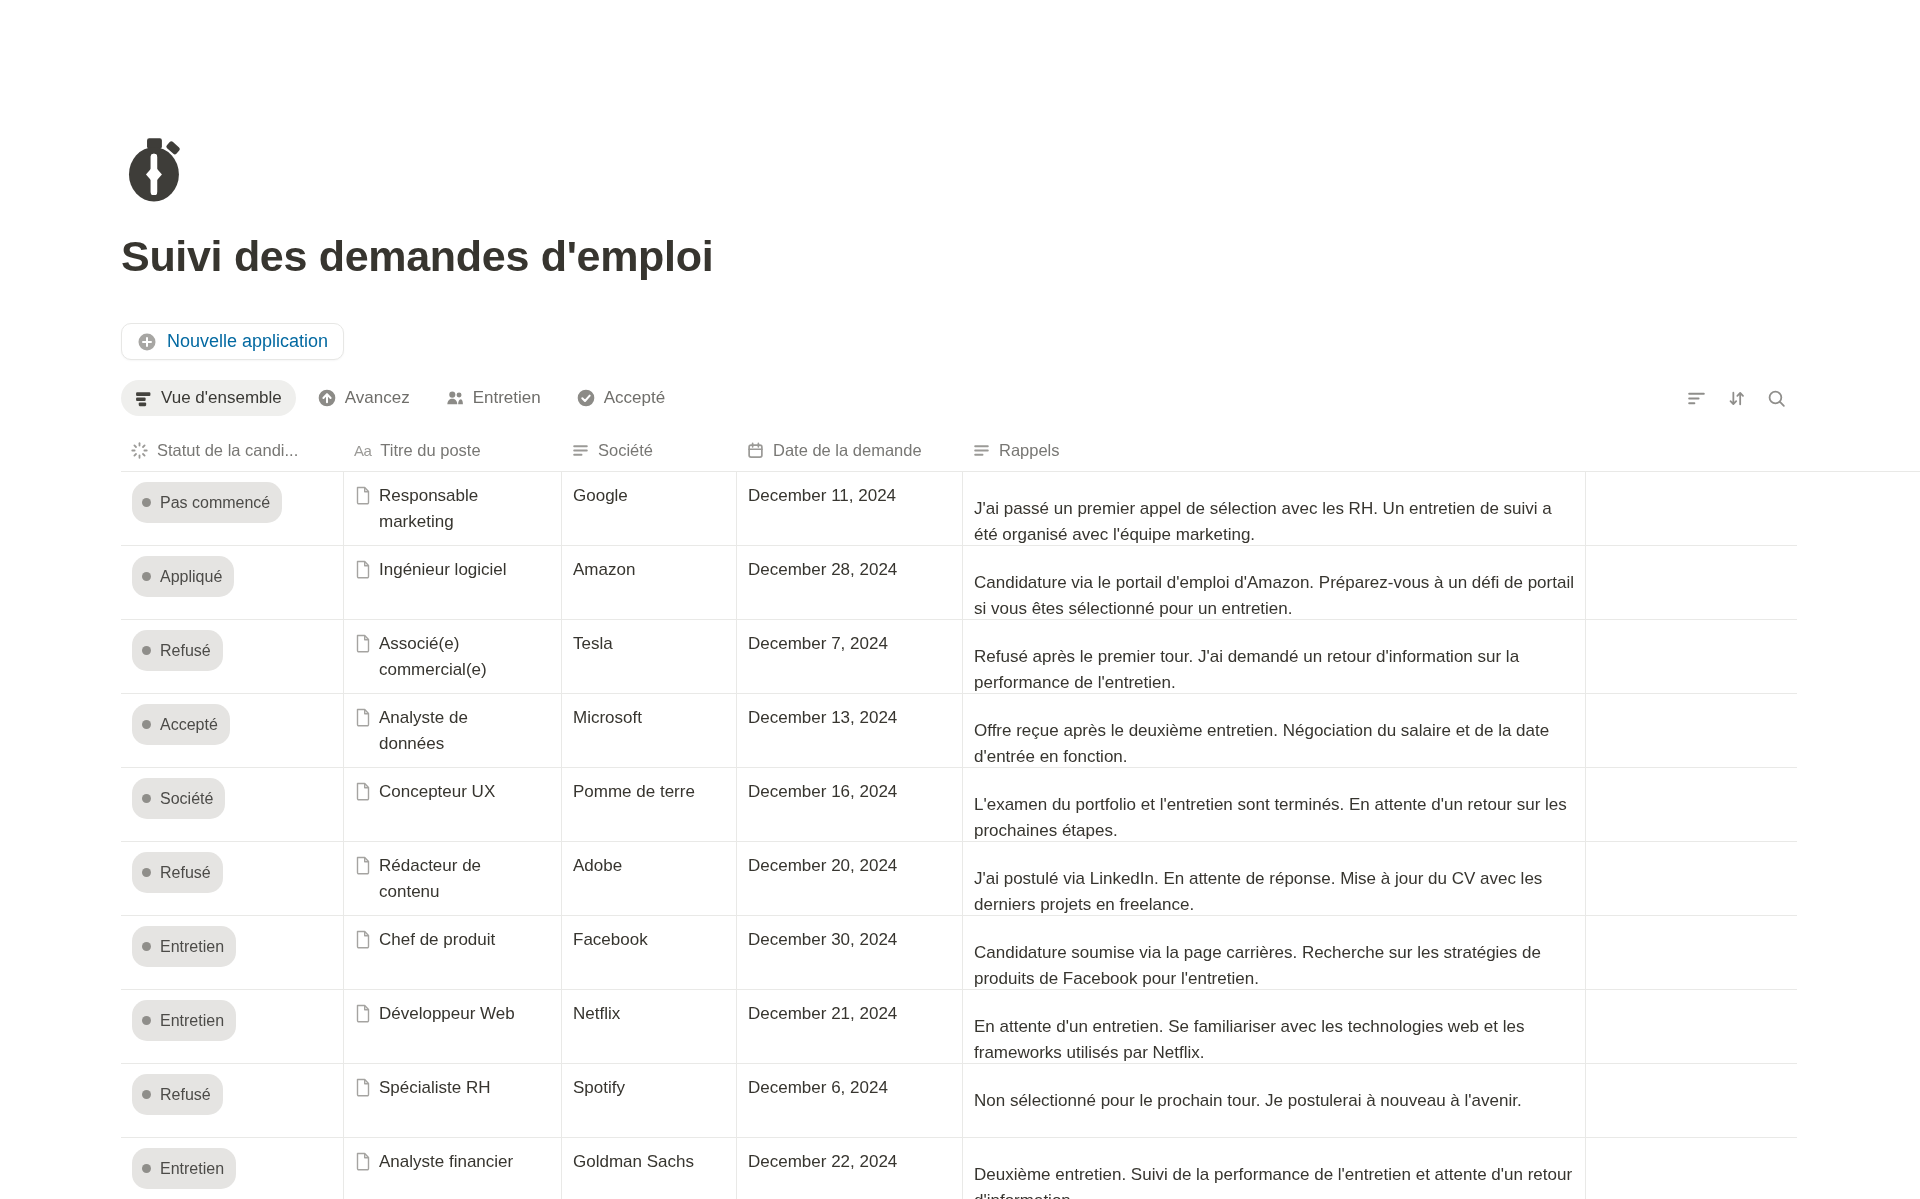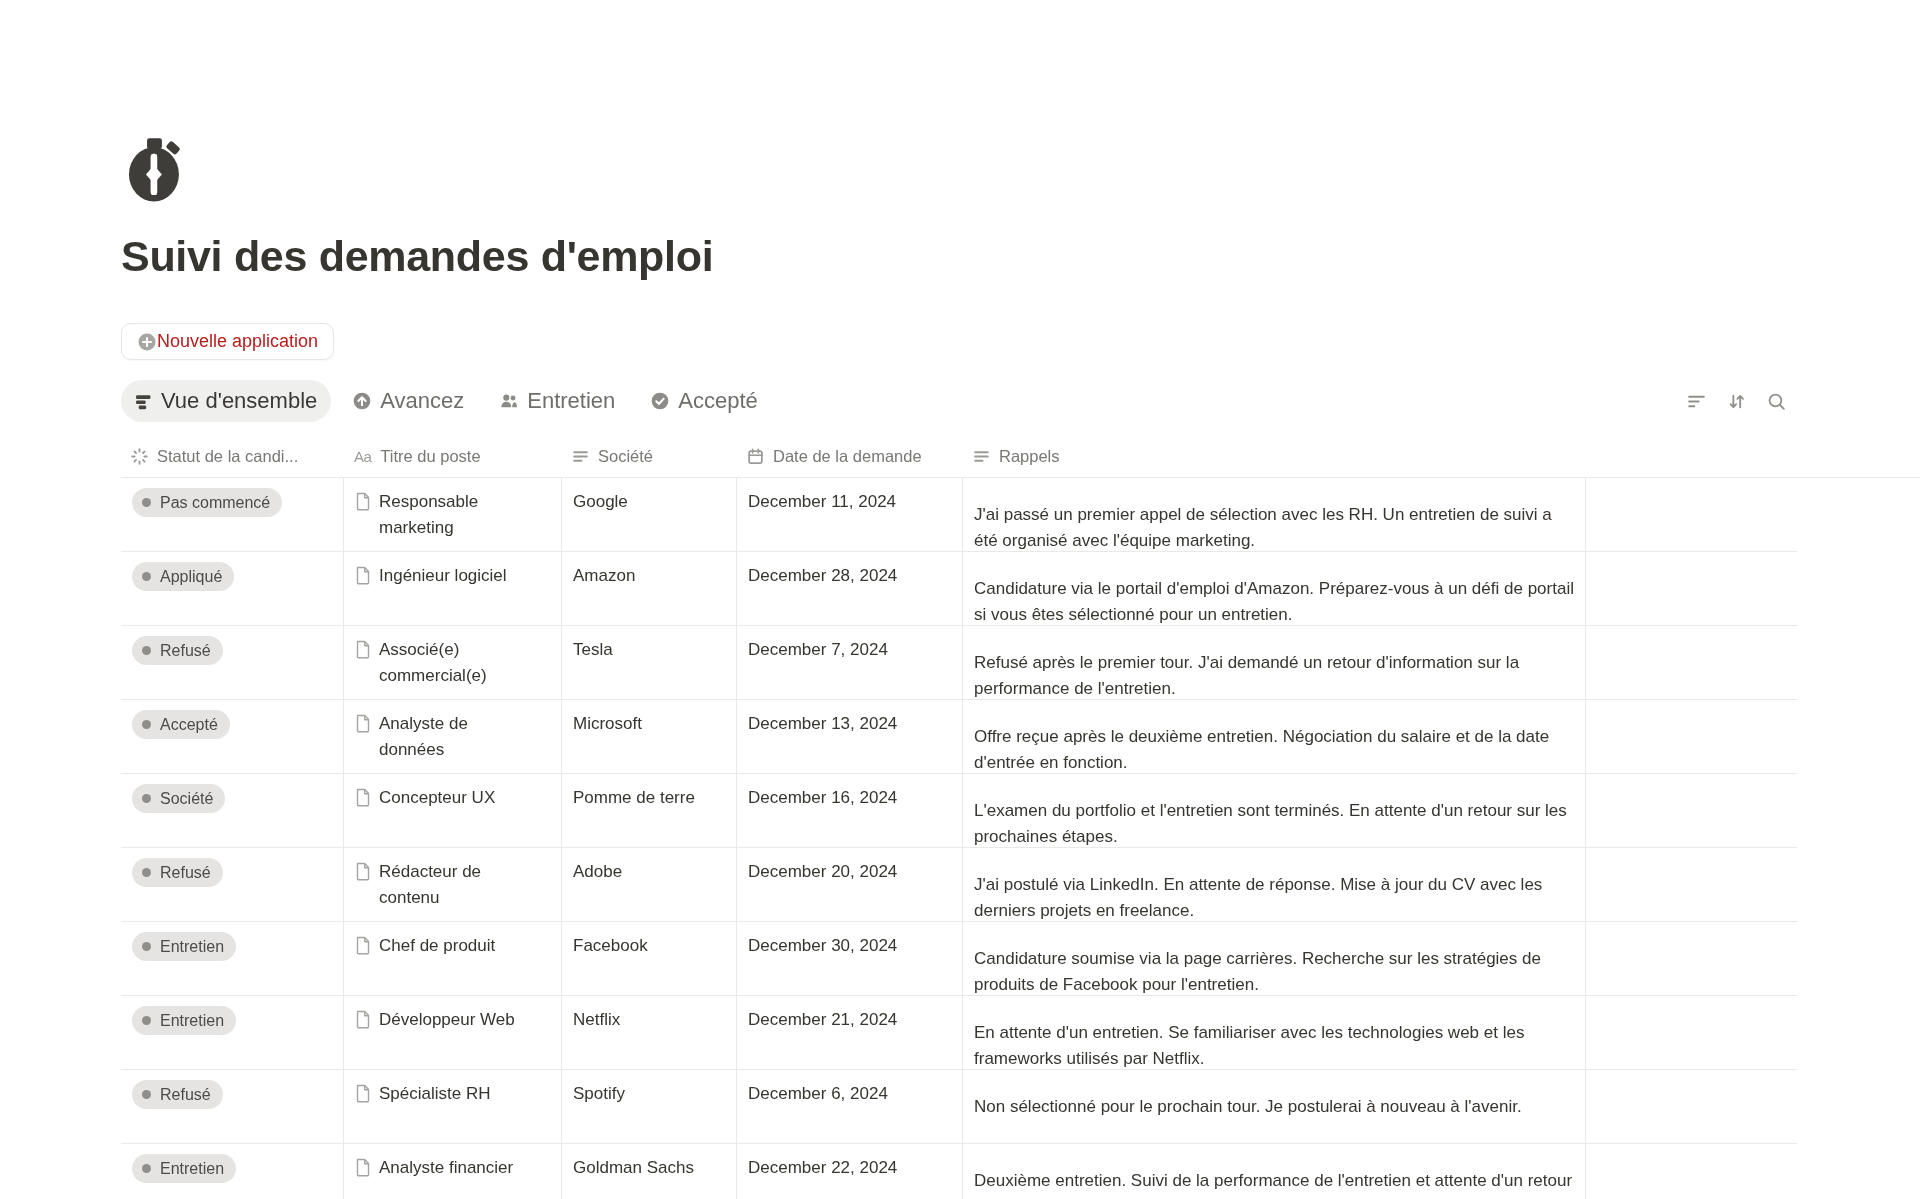--- a/index.html
+++ b/index.html
@@ -4,29 +4,29 @@
 <style>
   * { margin:0; padding:0; box-sizing:border-box; }
   html,body { width:1920px; height:1199px; overflow:hidden; background:#ffffff;
     font-family:"Liberation Sans","DejaVu Sans",sans-serif; color:#37352f; }
   .content { padding-left:121px; }
 
   .page-icon { margin-top:134px; width:68px; height:68px; cursor:pointer; }
 
   .page-title { margin-top:30px; font-size:43px; font-weight:700; letter-spacing:-0.3px; color:#37352f; }
 
-  .new-app-btn { margin-top:42px; display:inline-flex; align-items:center; 
+  .new-app-btn { margin-top:42px; display:inline-flex; align-items:center; gap:10px;
     height:37px; padding:0 15px; border:1px solid #e7e7e5; border-radius:10px;
-    background:#fff; box-shadow:0 1px 2px rgba(15,15,15,0.04); color:#b91c1c;
+    background:#fff; box-shadow:0 1px 2px rgba(15,15,15,0.04); color:#0369a1;
     font-size:18px; cursor:pointer; }
 
   .toolbar-row { width:1676px; display:flex; align-items:center; margin-top:20px; }
   .tabs { display:flex; align-items:center; gap:8px; }
   .tab { display:inline-flex; align-items:center; gap:9px; padding:8px 14px;
-    border-radius:22px; font-size:22px; color:#6f6e6a; cursor:pointer; white-space:nowrap; }
+    border-radius:22px; font-size:17px; color:#6f6e6a; cursor:pointer; white-space:nowrap; }
   .tab svg { fill:#8c8b87; }
   .tab.active { background:#efefed; color:#3a3935; font-weight:500; }
   .tab.active svg { fill:#44433e; }
 
   .view-actions { margin-left:auto; display:flex; align-items:center; gap:19px; padding-right:10px; }
   .view-actions svg { cursor:pointer; }
 
   .grid { display:grid; grid-template-columns:223px 218px 175px 226px 623px 211px; width:1676px; }
 
   .theader { height:41px; margin-top:14px; align-items:center; }
@@ -36,21 +36,21 @@
   .hicon { flex:0 0 auto; display:flex; }
   .aa-glyph { font-size:15px; color:#9b9a97; font-weight:500; letter-spacing:-0.5px; }
 
   .rows { border-top:1px solid #e9e9e7; }
   .trow { height:74px; border-bottom:1px solid #e9e9e7; }
   .cell { padding:11px 10px 0 11px; border-right:1px solid #e9e9e7; overflow:hidden;
     font-size:17px; line-height:26px; color:#37352f; cursor:pointer; }
   .cell:nth-child(6) { border-right:none; }
 
   .cell-status { padding-top:10px; }
-  .badge { display:inline-flex; align-items:center; gap:9px; height:29px; padding:0 12px 0 10px;
+  .badge { display:inline-flex; align-items:center; gap:9px; height:41px; padding:0 12px 0 10px;
     background:#e5e4e2; border-radius:15px; font-size:16px; color:#4c4b48; white-space:nowrap; }
   .badge .dot { width:9px; height:9px; border-radius:50%; background:#8f8e8a; flex:0 0 auto; }
 
   .cell-title { display:flex; gap:8px; }
   .cell-title .pgicon { flex:0 0 auto; margin-top:3px; }
   .title-text { max-width:152px; font-weight:500; }
 
   .note-text { display:block;margin-top:13px; }
 </style>
 </head>

